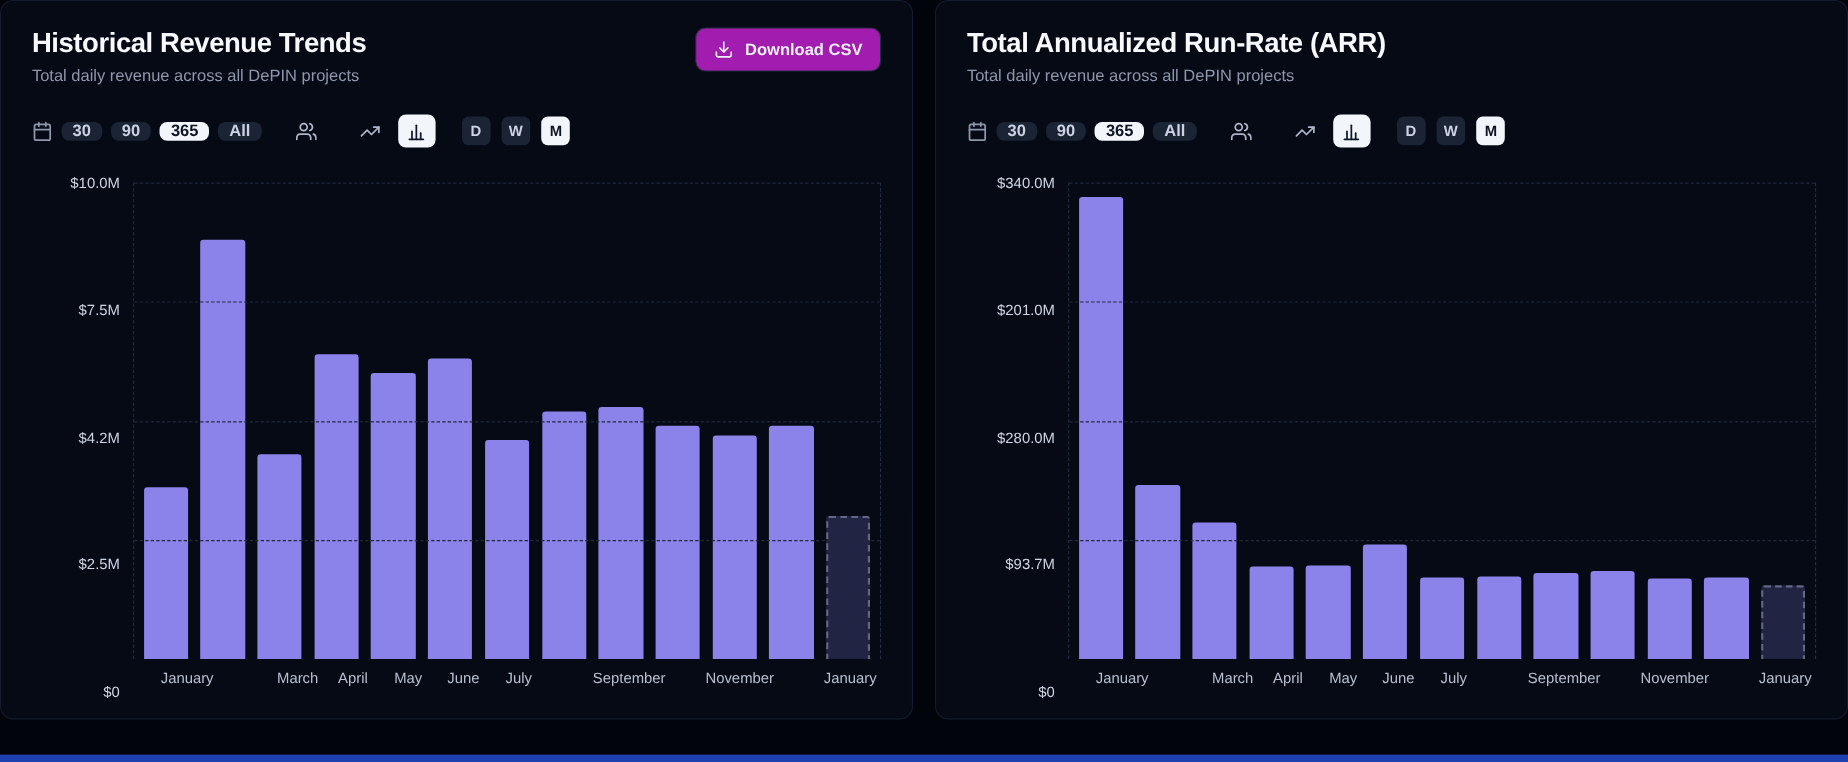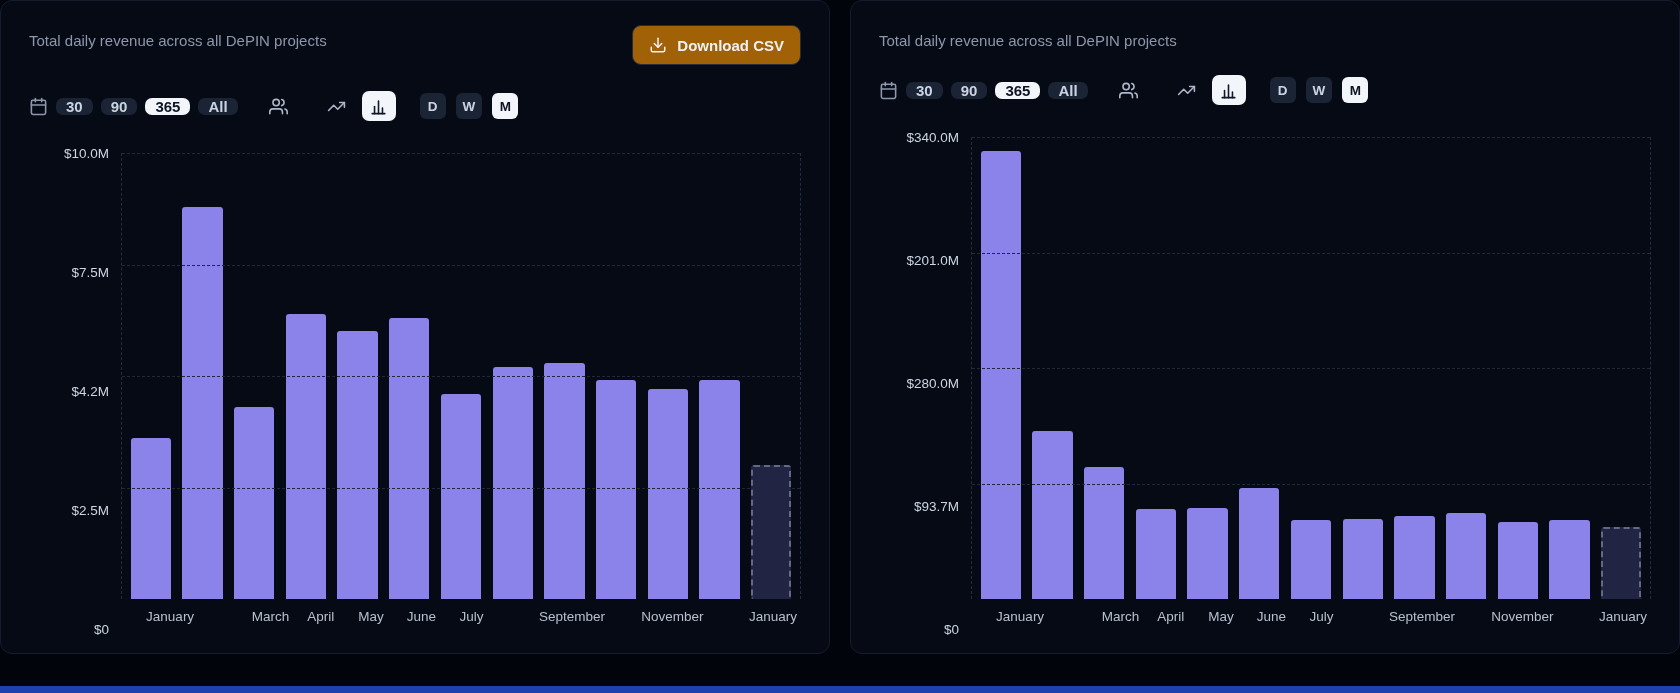--- a/index.html
+++ b/index.html
@@ -25,21 +25,21 @@
     flex-direction: column;
     min-width: 0;
   }
 
   .panel-header { display: flex; justify-content: space-between; align-items: flex-start; }
   .panel-title { font-size: 25px; font-weight: bold; letter-spacing: -0.4px; color: #f7f9fd; }
   .panel-subtitle { margin-top: 7px; font-size: 15px; color: #8e97ab; }
 
   .download-btn {
     display: flex; align-items: center; gap: 10px;
-    background: #a16207;
+    background: #a21caf;
     border: 1px solid #232c41;
     color: #eef1f8;
     font-size: 15px; font-weight: bold;
     font-family: inherit;
     padding: 10px 16px;
     border-radius: 9px;
     cursor: pointer;
     white-space: nowrap;
   }
 
@@ -88,20 +88,21 @@
   svg { display: block; }
 </style>
 </head>
 <body>
 
 <div class="page">
 
   <section class="panel">
     <header class="panel-header">
       <div>
+        <h1 class="panel-title">Historical Revenue Trends</h1>
         <p class="panel-subtitle">Total daily revenue across all DePIN projects</p>
       </div>
       <button class="download-btn">
         <span class="icon-plain" style="color:#eef1f8;">
           <svg width="18" height="18" viewBox="0 0 24 24" fill="none" stroke="currentColor" stroke-width="2" stroke-linecap="round" stroke-linejoin="round">
               <path d="M21 15v4a2 2 0 0 1-2 2H5a2 2 0 0 1-2-2v-4"></path>
               <polyline points="7 10 12 15 17 10"></polyline>
               <line x1="12" y1="15" x2="12" y2="3"></line>
             </svg>
         </span>
@@ -254,20 +255,21 @@
               <span class="xtick">January</span>
             </div>
           </div>
       </div>
     </div>
   </section>
 
   <section class="panel">
     <header class="panel-header">
       <div>
+        <h1 class="panel-title">Total Annualized Run-Rate (ARR)</h1>
         <p class="panel-subtitle">Total daily revenue across all DePIN projects</p>
       </div>
     </header>
 
     <div class="toolbar">
       <div class="group">
         <span class="icon-plain">
           <svg width="19" height="19" viewBox="0 0 24 24" fill="none" stroke="currentColor" stroke-width="2" stroke-linecap="round" stroke-linejoin="round">
               <rect x="3" y="4" width="18" height="18" rx="2"></rect>
               <line x1="16" y1="2" x2="16" y2="6"></line>

